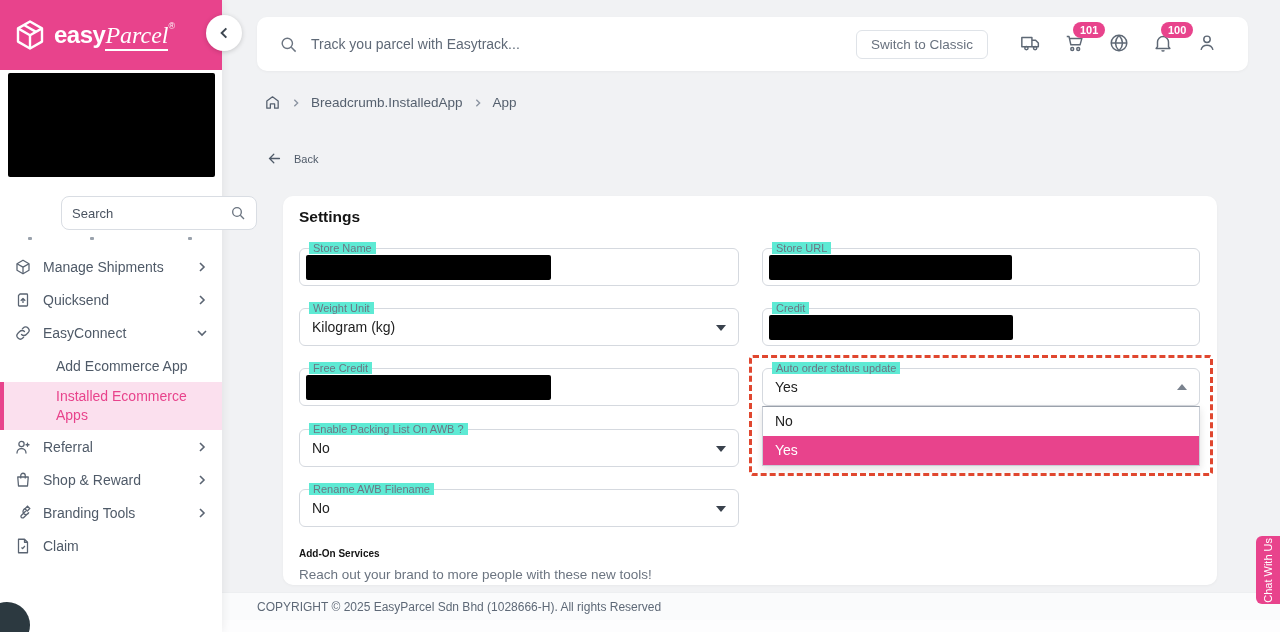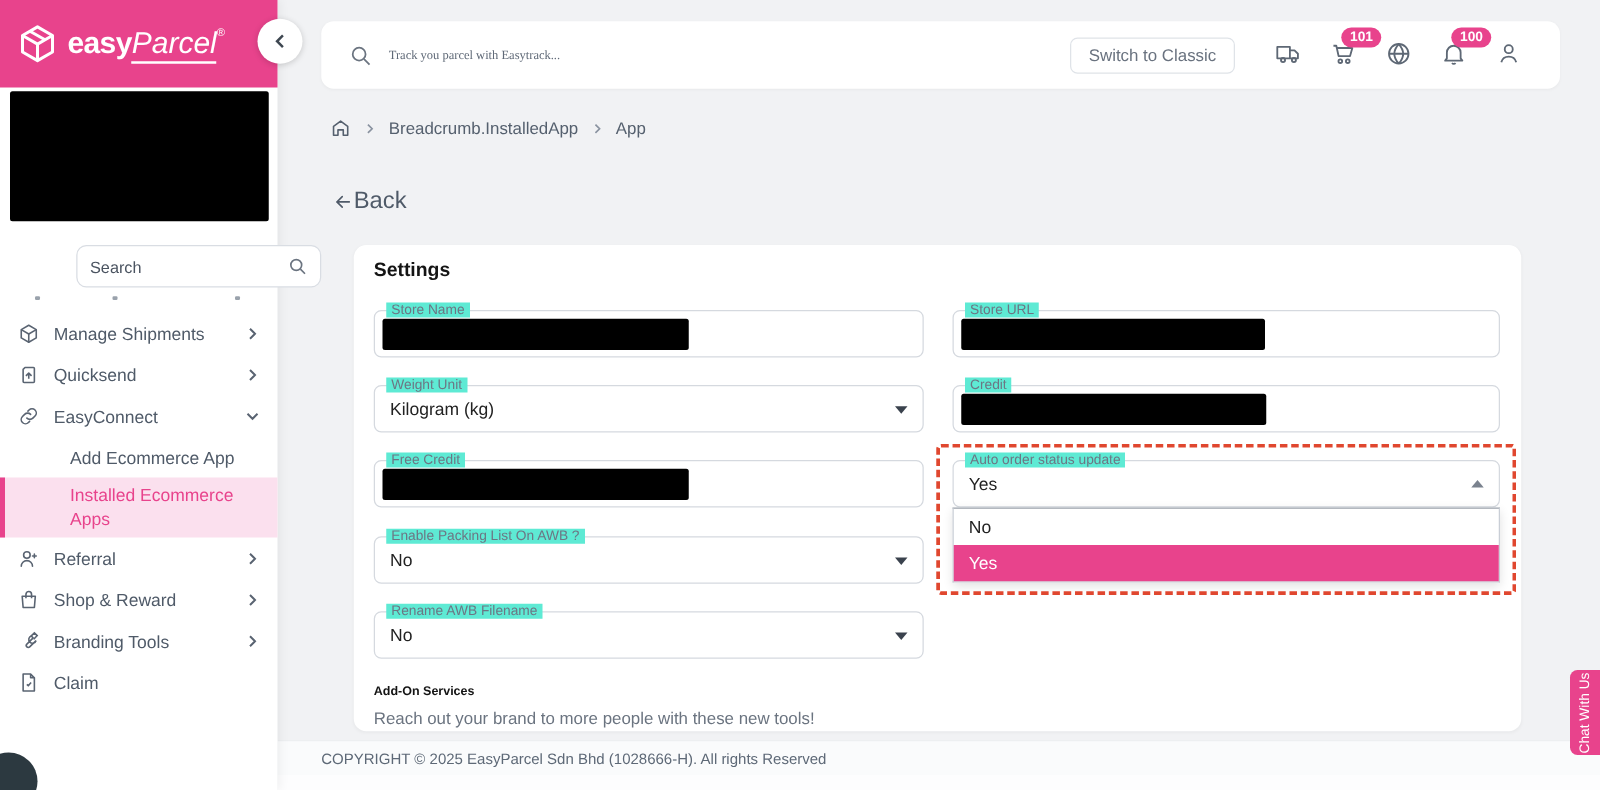--- a/index.html
+++ b/index.html
@@ -7,21 +7,21 @@
   body { font-family:"Liberation Sans", sans-serif; background:#F1F2F4; position:relative; color:#333; }
 
   
   #sidebar { position:absolute; left:0; top:0; width:222px; height:632px; background:#fff;
              box-shadow:2px 0 8px rgba(0,0,0,.06); z-index:20; }
   #sidebar-header { position:absolute; left:0; top:0; width:222px; height:70px; background:#E8438C;
                     display:flex; align-items:center; padding-left:12px; }
   .logo-cube { width:36px; height:36px; flex:0 0 auto; }
   .logo-text { color:#fff; font-size:24px; margin-left:6px; white-space:nowrap; }
   .logo-easy { font-weight:bold; letter-spacing:-0.5px; }
-  .logo-parcel { font-family:Liberation Sans, sans-serif; font-style:italic; border-bottom:2px solid #fff; padding-bottom:1px; }
+  .logo-parcel { font-family:Liberation Serif, serif; font-style:italic; border-bottom:2px solid #fff; padding-bottom:1px; }
   .logo-reg { font-size:9px; vertical-align:top; }
   #collapse-btn { position:absolute; left:206px; top:15px; width:36px; height:36px; border-radius:50%;
                   background:#fff; box-shadow:0 1px 5px rgba(0,0,0,.18); z-index:30;
                   display:flex; align-items:center; justify-content:center; cursor:pointer; }
   #redacted-sidebar { position:absolute; left:8px; top:73px; width:207px; height:104px; background:#000; border-radius:2px; }
   #sidebar-search { position:absolute; left:13px; top:196px; width:196px; height:34px;
                     border:1px solid #D9DDE3; border-radius:8px; display:flex; align-items:center; padding:0 10px; background:#fff;margin-left:48px; }
   #sidebar-search input { border:0; outline:0; flex:1; font-size:13px; color:#333; font-family:inherit; min-width:0; }
   #sidebar-search input::placeholder { color:#4A5360; }
   .clip-row { position:absolute; left:0; top:235px; width:222px; height:8px; overflow:hidden; }
@@ -38,36 +38,36 @@
                     display:flex; align-items:center; cursor:pointer; }
   #corner-bubble { position:absolute; left:-16px; bottom:-16px; width:46px; height:46px; border-radius:50%;
                    background:#2C3940; z-index:40; }
 
   
   #topbar-card { position:absolute; left:257px; top:17px; width:991px; height:54px; background:#fff;
                  border-radius:10px; box-shadow:0 1px 3px rgba(0,0,0,.04);
                  display:flex; align-items:center; padding:0 18px 0 22px; z-index:5; }
   #topbar-search { display:flex; align-items:center; flex:1; }
   #topbar-search .search-glyph { width:19px; height:19px; color:#6B7480; margin-right:13px; }
-  #topbar-search input { border:0; outline:0; font-size:10px; color:#333; width:420px; font-family:Liberation Serif, serif; }
+  #topbar-search input { border:0; outline:0; font-size:14px; color:#333; width:420px; font-family:Liberation Sans, sans-serif; }
   #topbar-search input::placeholder { color:#5F6977; }
   #switch-classic { border:1px solid #DFE3E8; background:#fff; border-radius:6px; height:29px; padding:0 14px;
                     font-size:13.5px; color:#69727F; cursor:pointer; font-family:inherit; margin-right:22px; }
   .tb-icon { position:relative; width:24px; height:24px; margin:0 10px; color:#5E6875; cursor:pointer; flex:0 0 auto; }
   .tb-icon svg { width:22px; height:22px; }
   .badge { position:absolute; top:-10px; left:9px; background:#E8438C; color:#fff; font-size:11px; font-weight:bold;
            border-radius:9px; padding:1px 7px; line-height:14px; }
 
   
   #breadcrumb { position:absolute; left:264px; top:94px; display:flex; align-items:center; gap:10px;
                 font-size:13.5px; color:#55606E; z-index:5; }
   #breadcrumb .bc-sep { width:10px; height:10px; color:#8A93A0; }
   #breadcrumb .home-glyph { width:17px; height:17px; color:#55606E; cursor:pointer; }
-  #back-row { position:absolute; left:266px; top:150px; display:flex; align-items:center; 
-              font-size:19px; color:#4F5A68; cursor:pointer; z-index:5; }
+  #back-row { position:absolute; left:266px; top:150px; display:flex; align-items:center; gap:11px;
+              font-size:11px; color:#4F5A68; cursor:pointer; z-index:5; }
   #back-row .back-glyph { width:17px; height:17px; }
 
   
   #settings-card { position:absolute; left:283px; top:196px; width:934px; height:389px; background:#fff;
                    border-radius:10px; box-shadow:0 1px 3px rgba(0,0,0,.04); z-index:4; }
   #settings-title { position:absolute; left:16px; top:12px; font-size:15.5px; font-weight:bold; color:#141414; }
 
   .field { position:absolute; height:38px; border:1px solid #D5D9DF; border-radius:6px; background:#fff; }
   .field .flabel { position:absolute; top:-7px; left:9px; background:#5eead4; padding:0 4px; font-size:11px; color:#6C7684; white-space:nowrap; }
   .field .fvalue { position:absolute; left:12px; top:0; line-height:36px; font-size:14px; color:#222; }

